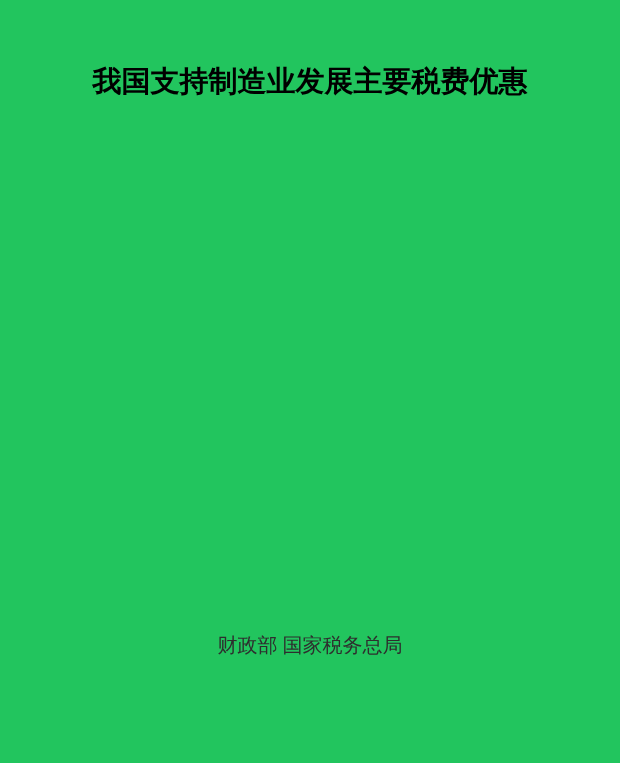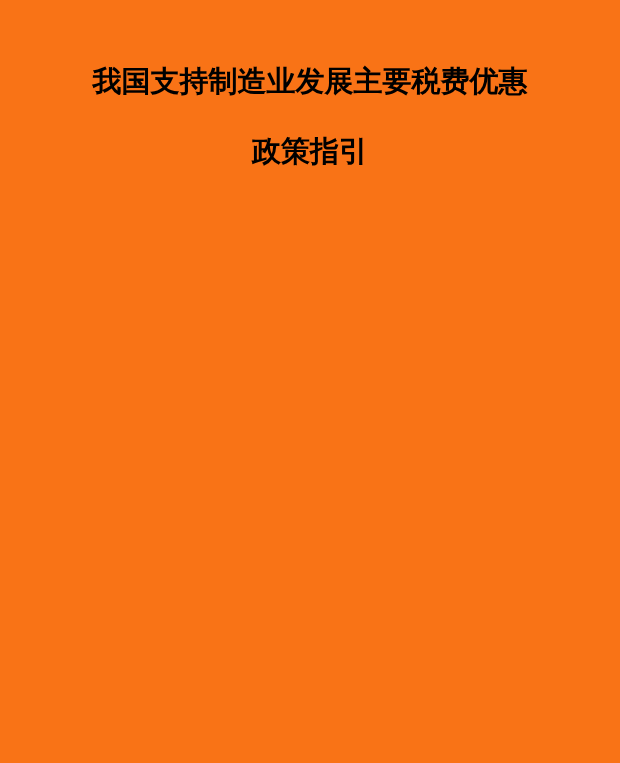--- a/index.html
+++ b/index.html
@@ -5,21 +5,21 @@
   html, body {
     margin: 0;
     padding: 0;
     background: #ffffff;
   }
   .page {
     position: relative;
     width: 620px;
     height: 763px;
     margin: 0;
-    background: #f97316;
+    background: #22c55e;
     overflow: hidden;
     font-family: "Liberation Serif", "DejaVu Serif", serif;
   }
   .line {
     position: absolute;
     left: 0;
     right: 0;
     text-align: center;
     white-space: pre;
   }
@@ -47,14 +47,14 @@
     line-height: 24px;
     font-weight: normal;
     color: #2e2e2e;
   }
 </style>
 </head>
 <body>
 
 <div class="page">
   <h1 class="line title-line title-line-1">我国支持制造业发展主要税费优惠</h1>
-  <h1 class="line title-line title-line-2">政策指引</h1>
+  <div class="line publisher-line">财政部 国家税务总局</div>
 </div>
 
 </body></html>

